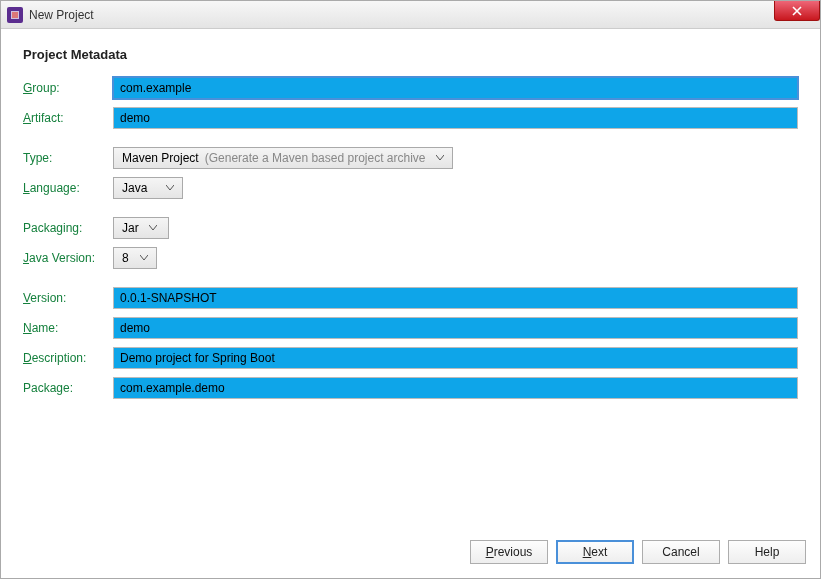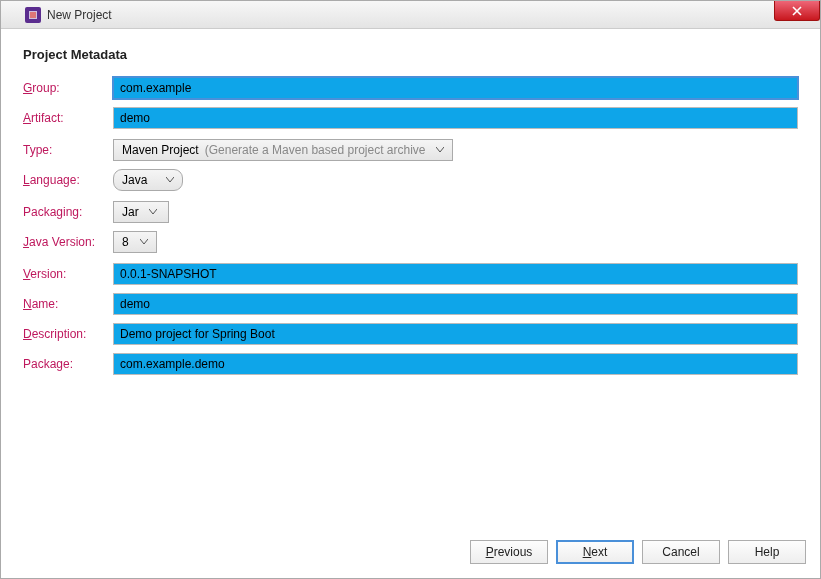--- a/index.html
+++ b/index.html
@@ -19,21 +19,21 @@
       display: flex;
       flex-direction: column;
       box-shadow: 0 0 6px rgba(0,0,0,0.2);
     }
     .titlebar {
       height: 28px;
       background: linear-gradient(to bottom, #f7f7f7, #e4e4e4);
       border-bottom: 1px solid #ccc;
       display: flex;
       align-items: center;
-      padding-left: 24px;
+      padding-left: 6px;
       position: relative;
       text-align: center;
     }
     .titlebar-icon {
       width: 16px;
       height: 16px;
       margin-right: 6px;
       background: #5b2d8f;
       border-radius: 2px;
       display: flex;
@@ -73,24 +73,24 @@
       font-size: 13px;
       color: #222;
       margin-bottom: 14px;
     }
     .form-row {
       display: flex;
       align-items: center;
       margin-bottom: 6px;
       min-height: 24px;
     }
-    .form-row.gap-before { margin-top: 2px; }
+    .form-row.gap-before { margin-top: 10px; }
     .label {
       width: 90px;
-      color: #be185d;
+      color: #15803d;
     }
     .label .underline { text-decoration: underline; }
     .text-input {
       flex: 1;
       height: 22px;
       border: 1px solid #bbb;
       padding: 2px 6px;
       font-size: 12px;
       font-family: inherit;
       outline: none;
@@ -113,21 +113,21 @@
     .dropdown-text { margin-right: 6px; white-space: nowrap; }
     .dropdown-hint { color: #888; margin-right: 6px; }
     .dropdown-arrow {
       width: 16px;
       display: flex;
       align-items: center;
       justify-content: center;
     }
     .dropdown-arrow svg { width: 8px; height: 6px; }
     .dropdown.type-dd { width: auto; }
-    .dropdown.lang-dd { width: 70px; justify-content: space-between; border-radius: 9px; }
+    .dropdown.lang-dd { width: 70px; justify-content: space-between; }
     .dropdown.pkg-dd { width: 56px; justify-content: flex-start; }
     .dropdown.jv-dd { width: 44px; justify-content: space-between; }
     .spacer { flex: 1; }
     .button-bar {
       padding: 10px 14px 14px 2px;
       display: flex;
       justify-content: flex-end;
       gap: 8px;
       border-top: none;
     }

